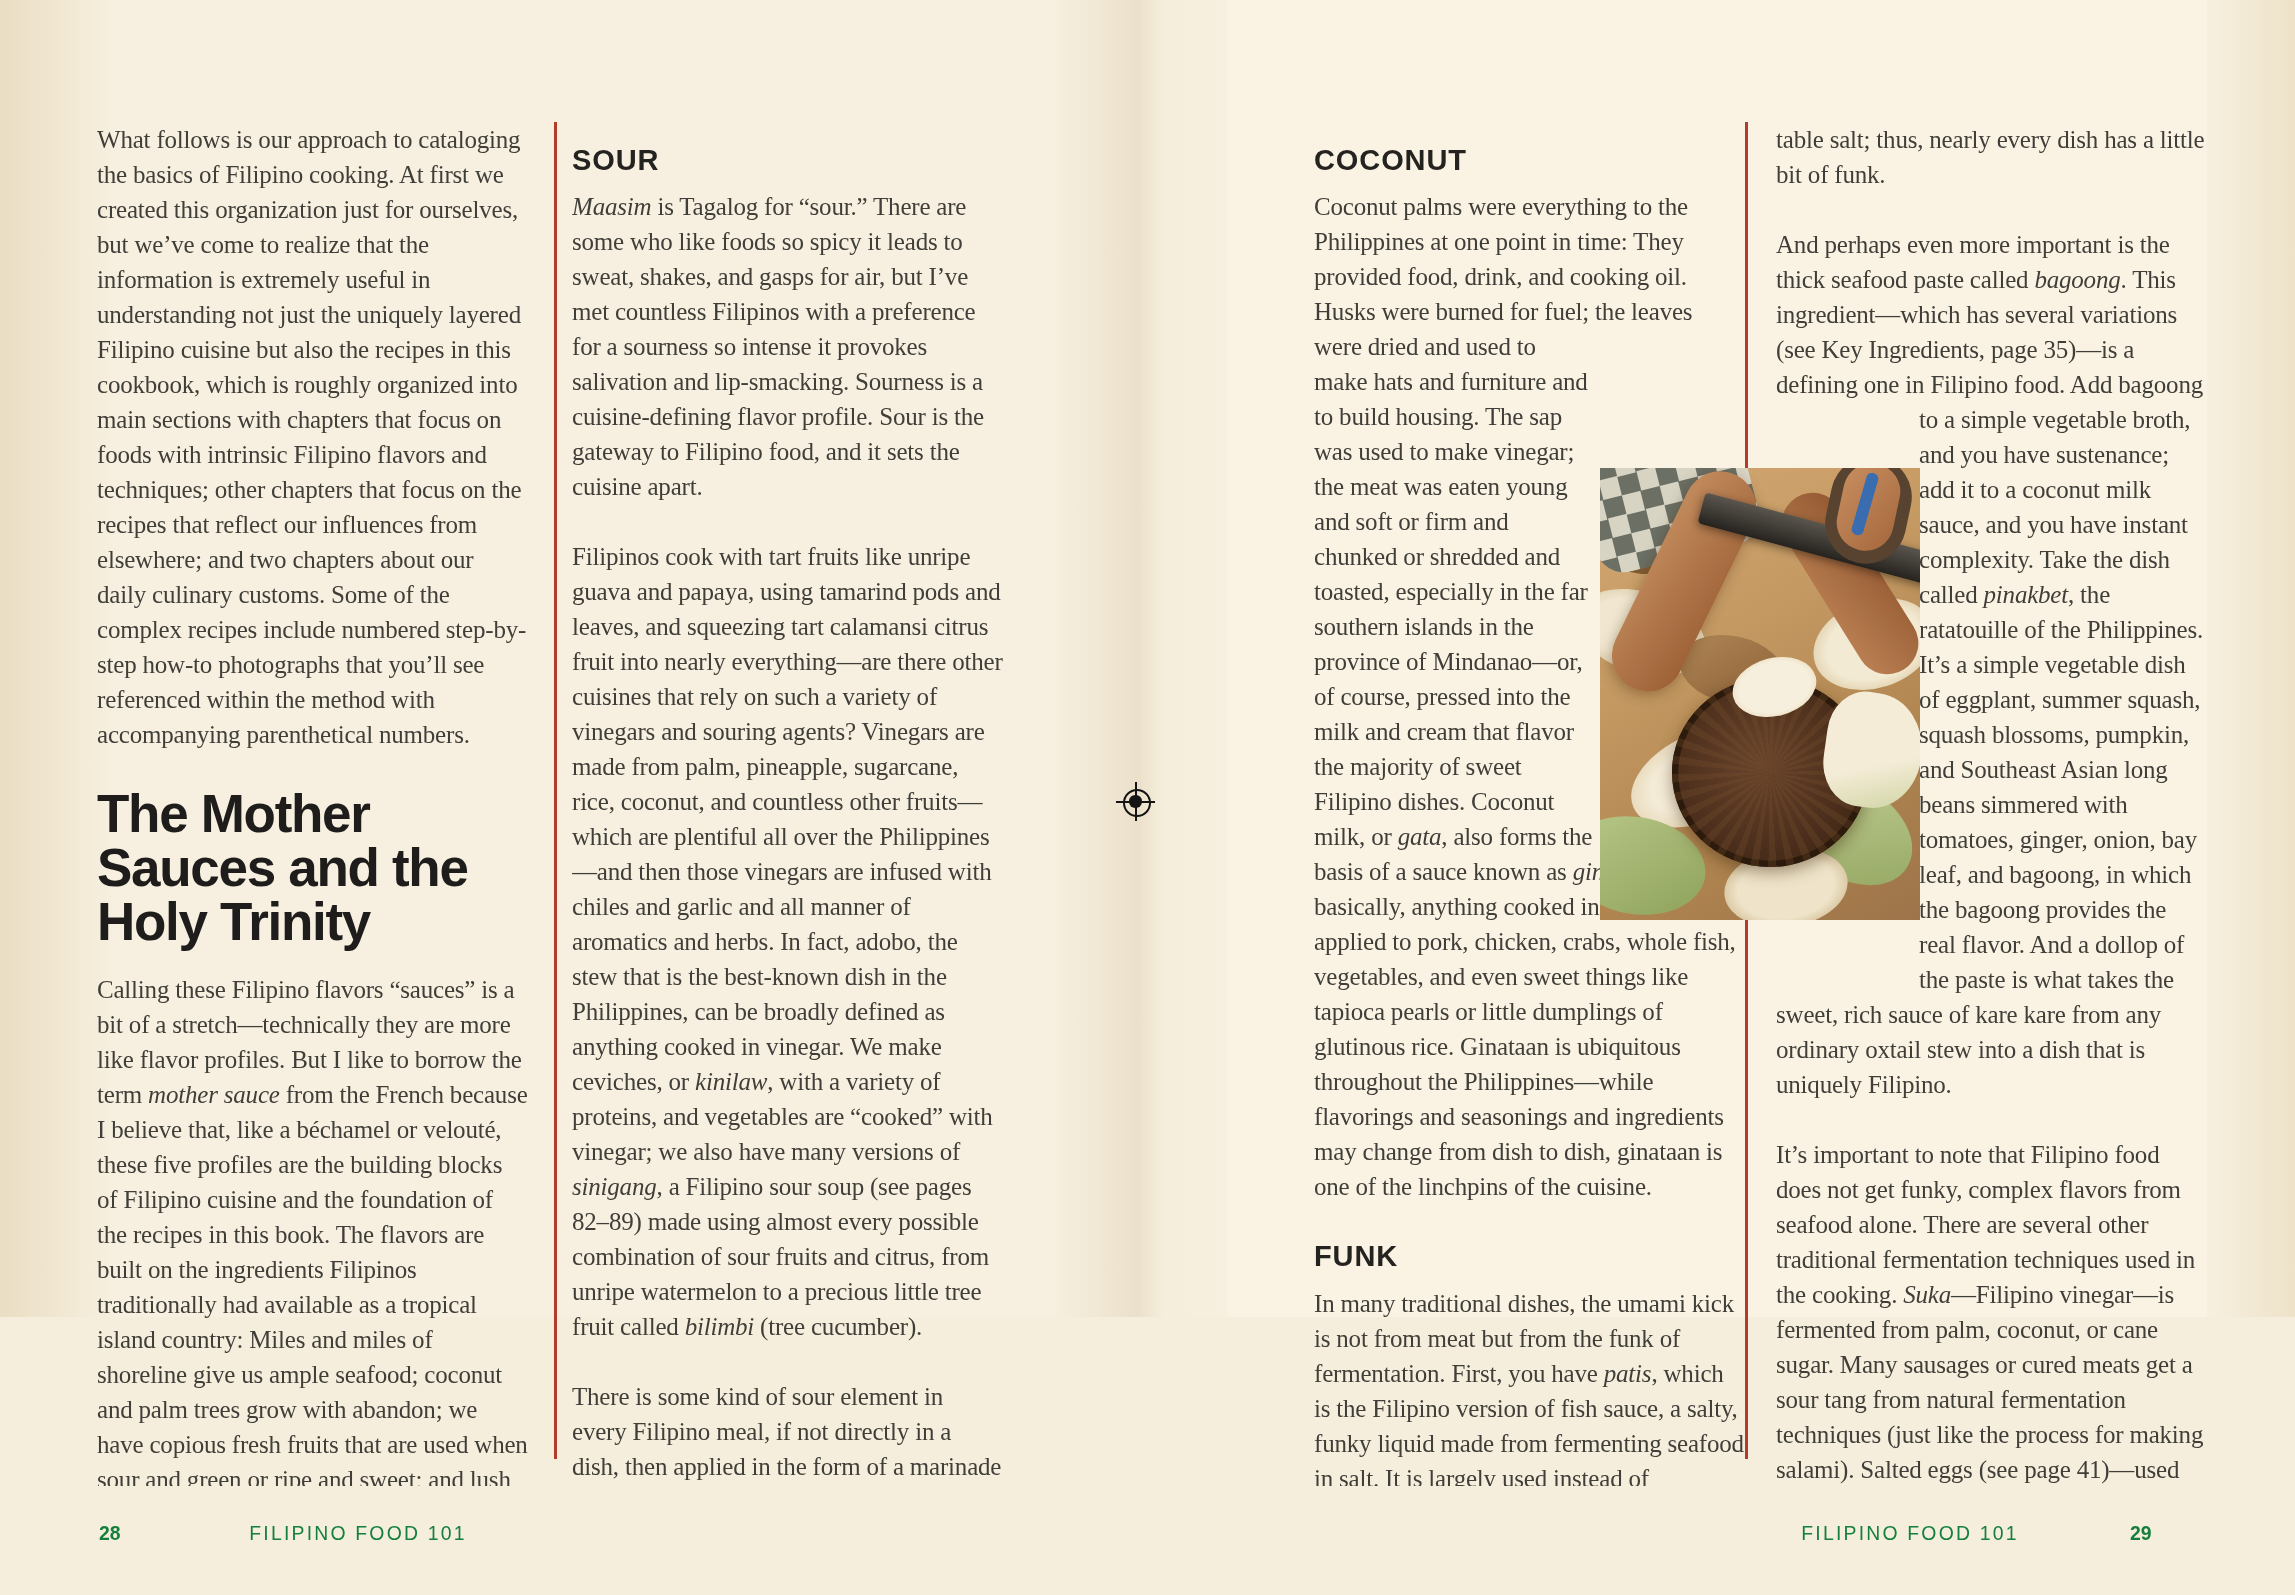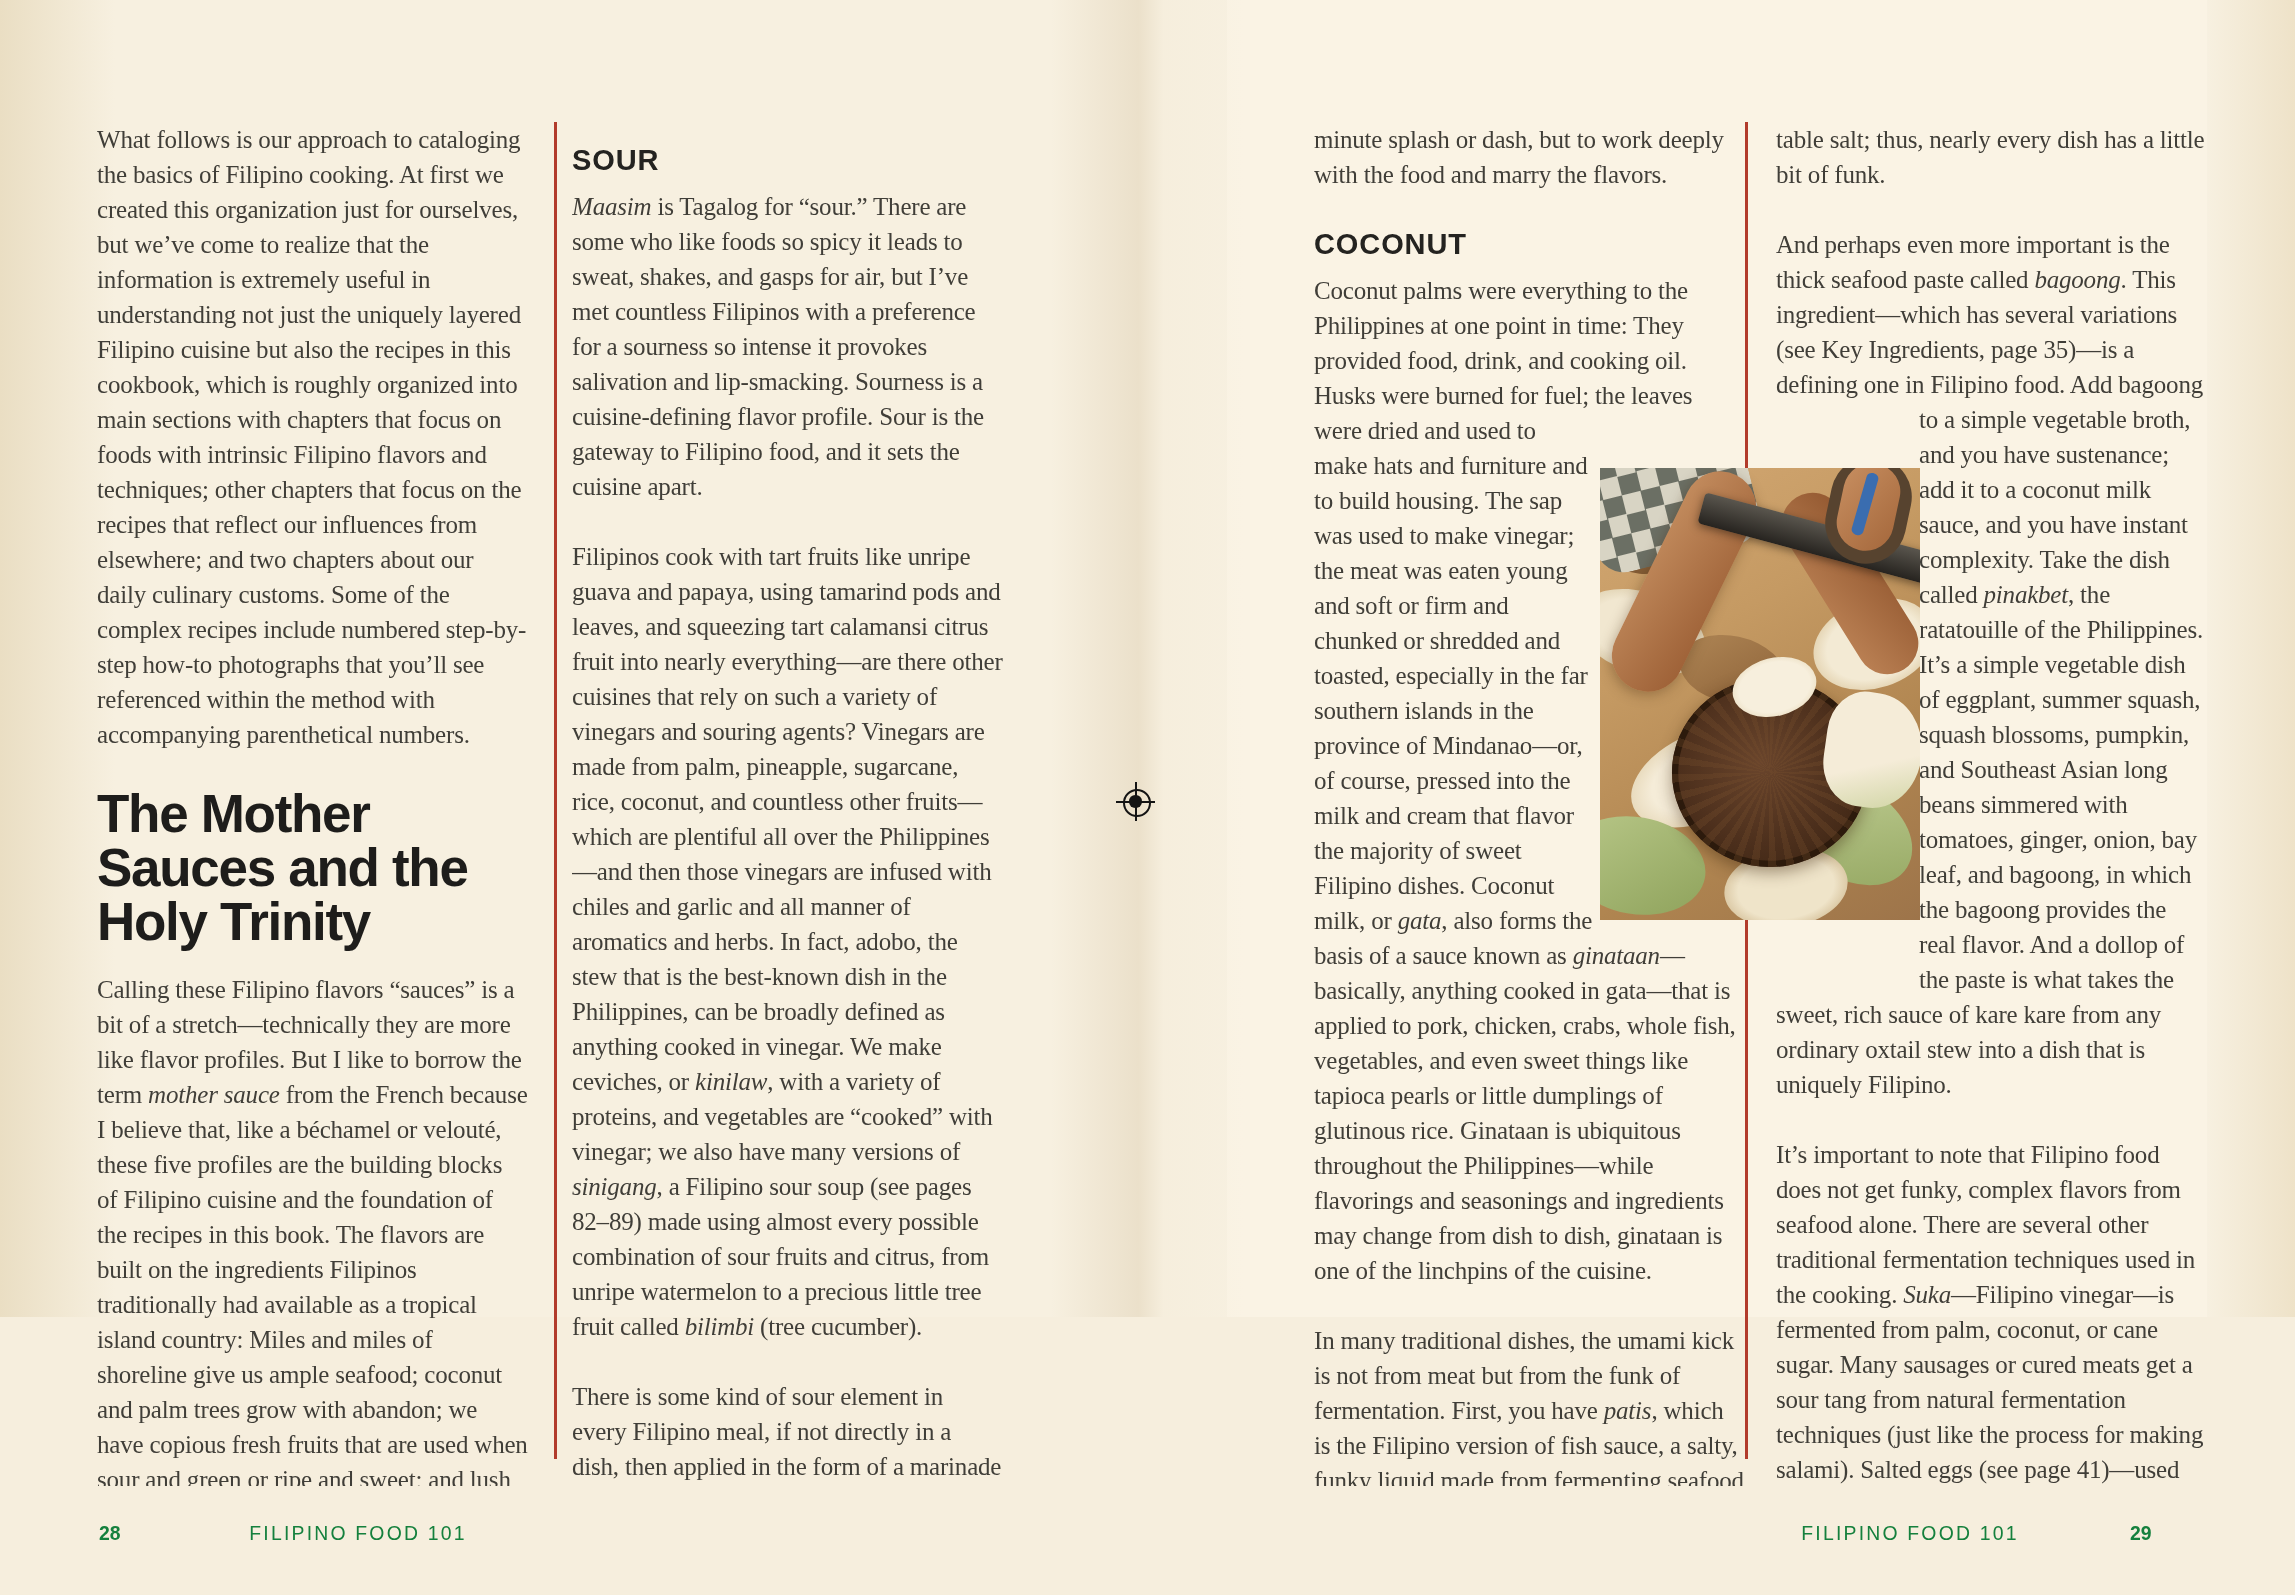--- a/index.html
+++ b/index.html
@@ -123,23 +123,23 @@
   </div>
 
   <div class="col" id="col2">
     <h2 class="subhead">SOUR</h2>
     <p><i>Maasim</i> is Tagalog for “sour.” There are some who like foods so spicy it leads to sweat, shakes, and gasps for air, but I’ve met countless Filipinos with a preference for a sourness so intense it provokes salivation and lip-smacking. Sourness is a cuisine-defining flavor profile. Sour is the gateway to Filipino food, and it sets the cuisine apart.</p>
     <p>Filipinos cook with tart fruits like unripe guava and papaya, using tamarind pods and leaves, and squeezing tart calamansi citrus fruit into nearly everything—are there other cuisines that rely on such a variety of vinegars and souring agents? Vinegars are made from palm, pineapple, sugarcane, rice, coconut, and countless other fruits—which are plentiful all over the Philippines—and then those vinegars are infused with chiles and garlic and all manner of aromatics and herbs. In fact, adobo, the stew that is the best-known dish in the Philippines, can be broadly defined as anything cooked in vinegar. We make ceviches, or <i>kinilaw</i>, with a variety of proteins, and vegetables are “cooked” with vinegar; we also have many versions of <i>sinigang</i>, a Filipino sour soup (see pages 82–89) made using almost every possible combination of sour fruits and citrus, from unripe watermelon to a precious little tree fruit called <i>bilimbi</i> (tree cucumber).</p>
     <p>There is some kind of sour element in every Filipino meal, if not directly in a dish, then applied in the form of a marinade or the condiment called  (see page 34), which, generally, is not meant to be a last-</p>
   </div>
 
   <div class="col" id="col3">
-    <p>minute splash or dash, but to work deeply with the food and marry the flavors.</p>
     <h2 class="subhead">COCONUT</h2>
     <p><span class="spacer-r"></span><span>Coconut palms were everything to the Philippines at one point in time: They provided food, drink, and cooking oil. Husks were burned for fuel; the leaves were dried and used to make hats and furniture and to build housing. The sap was used to make vinegar; the meat was eaten young and soft or firm and chunked or shredded and toasted, especially in the far southern islands in the province of Mindanao—or, of course, pressed into the milk and cream that flavor the majority of sweet Filipino dishes. Coconut milk, or <i>gata</i>, also forms the basis of a sauce known as <i>ginataan</i>—basically, anything cooked in gata—that is applied to pork, chicken, crabs, whole fish, vegetables, and even sweet things like tapioca pearls or little dumplings of glutinous rice. Ginataan is ubiquitous throughout the Philippines—while flavorings and seasonings and ingredients may change from dish to dish, ginataan is one of the linchpins of the cuisine.</span></p>
+    <h2 class="subhead">FUNK</h2>
     <p>In many traditional dishes, the umami kick is not from meat but from the funk of fermentation. First, you have <i>patis</i>, which is the Filipino version of fish sauce, a salty, funky liquid made from fermenting seafood in salt. It is largely used instead of</p>
   </div>
 
   <div class="col" id="col4">
     <p>table salt; thus, nearly every dish has a little bit of funk.</p>
     <p><span class="spacer-l"></span><span>And perhaps even more important is the thick seafood paste called <i>bagoong</i>. This ingredient—which has several variations (see Key Ingredients, page 35)—is a defining one in Filipino food. Add bagoong to a simple vegetable broth, and you have sustenance; add it to a coconut milk sauce, and you have instant complexity. Take the dish called <i>pinakbet</i>, the ratatouille of the Philippines. It’s a simple vegetable dish of eggplant, summer squash, squash blossoms, pumpkin, and Southeast Asian long beans simmered with tomatoes, ginger, onion, bay leaf, and bagoong, in which the bagoong provides the real flavor. And a dollop of the paste is what takes the sweet, rich sauce of kare kare from any ordinary oxtail stew into a dish that is uniquely Filipino.</span></p>
     <p>It’s important to note that Filipino food does not get funky, complex flavors from seafood alone. There are several other traditional fermentation techniques used in the cooking. <i>Suka</i>—Filipino vinegar—is fermented from palm, coconut, or cane sugar. Many sausages or cured meats get a sour tang from natural fermentation techniques (just like the process for making salami). Salted eggs (see page 41)—used liberally in salads, sauces, and baked goods—get a bold tang from being cured in salt. Pickled green mango and pickled mustard greens—or  and</p>
   </div>
 
   <div class="photo">

